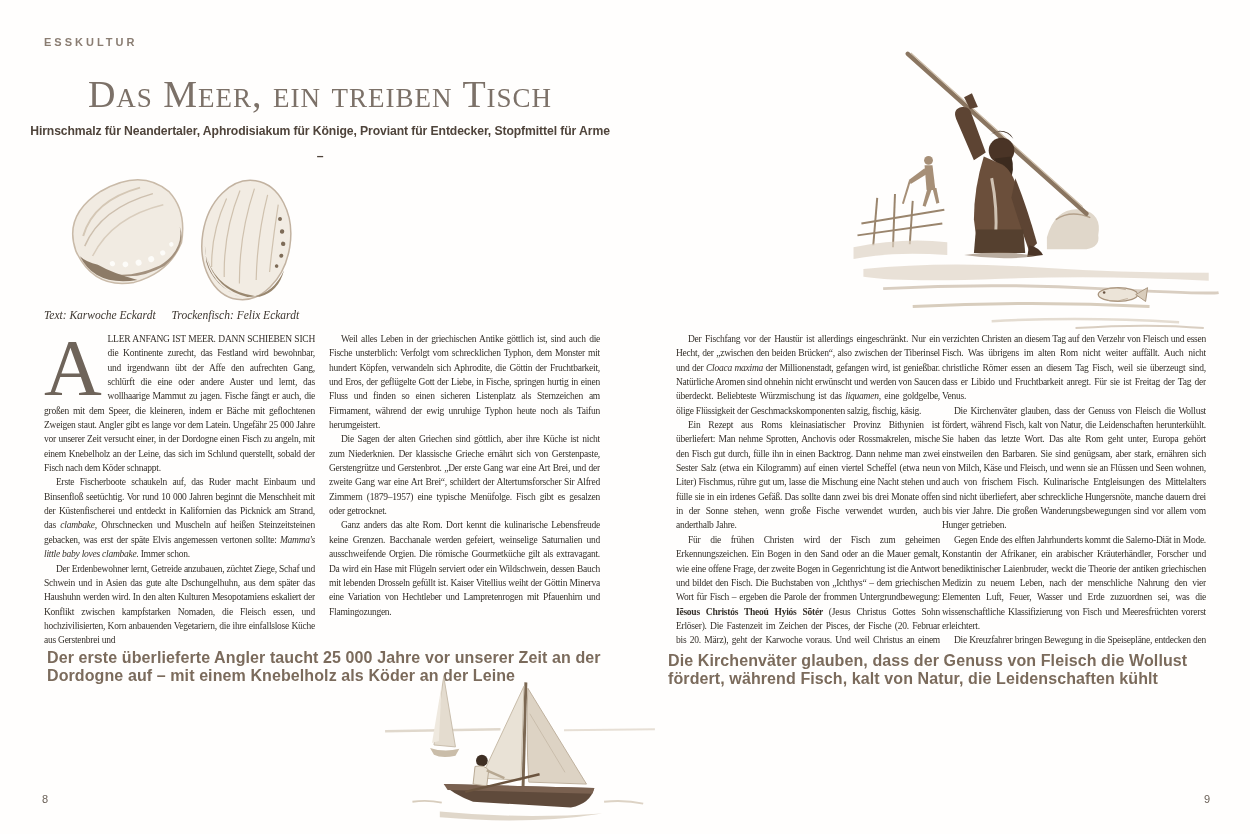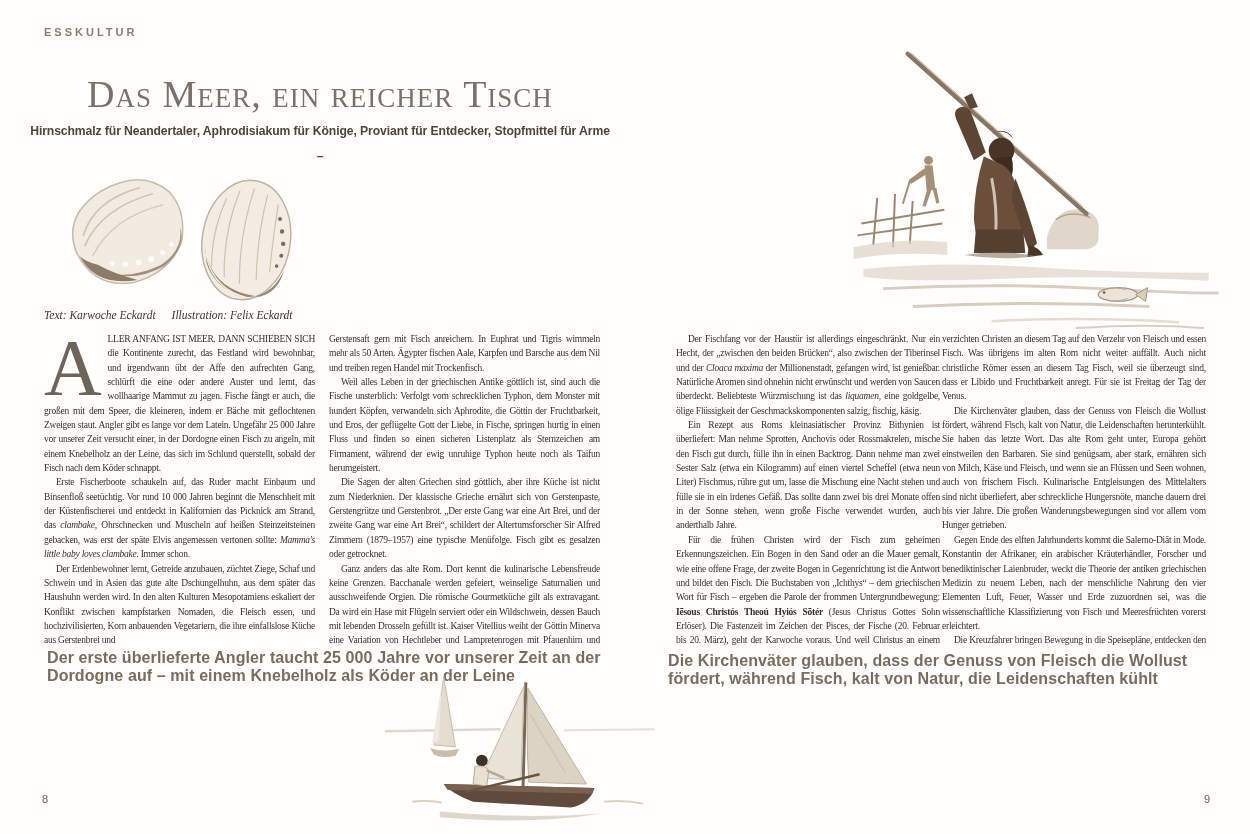--- a/index.html
+++ b/index.html
@@ -1,18 +1,18 @@
 <!DOCTYPE html>
 <html lang="de"><head>
 <meta charset="utf-8">
 <style>
   html,body{margin:0;padding:0;background:#ffffff;}
   .spread{position:relative;width:1250px;height:834px;background:#fffefd;overflow:hidden;
           font-family:"Liberation Serif",serif;}
-  .section-label{position:absolute;left:44px;top:26px;font-family:"Liberation Sans",sans-serif;
+  .section-label{position:absolute;left:44px;top:36px;font-family:"Liberation Sans",sans-serif;
           font-weight:bold;font-size:11px;letter-spacing:3px;color:#8a7d72;}
   .title{position:absolute;left:40px;top:72px;width:560px;text-align:center;
           font-variant:small-caps;font-size:38px;letter-spacing:1px;color:#7c7168;}
   .subtitle{position:absolute;left:28px;top:119px;width:584px;text-align:center;
           font-family:"Liberation Sans",sans-serif;font-weight:bold;font-size:12.2px;
           line-height:25px;letter-spacing:-0.1px;color:#4f443b;}
   .byline{position:absolute;left:44px;top:309px;font-style:italic;font-size:11.5px;color:#3c352e;}
   .byline span{margin-right:16px;}
   .cols{position:absolute;top:332px;display:flex;overflow:hidden;}
   .cols-left{left:44px;width:556px;height:318px;gap:14px;}
@@ -36,21 +36,21 @@
   .illus-boat{left:382px;top:655px;width:276px;height:176px;}
   em{font-style:italic;}
 </style>
 </head>
 <body>
 
 <div class="spread">
 
   <div class="section-label">ESSKULTUR</div>
 
-  <h1 class="title" style="margin:0;font-weight:normal;">Das Meer, ein reicher Tisch</h1>
+  <h1 class="title" style="margin:0;font-weight:normal;">Das Meer, ein treiben Tisch</h1>
 
   <div class="subtitle">
     <div>Hirnschmalz für Neandertaler, Aphrodisiakum für Könige, Proviant für Entdecker, Stopfmittel für Arme –</div>
   </div>
 
   <div class="illus illus-shells">
     <svg viewBox="0 0 250 140" width="250" height="140">
       <g transform="rotate(-20 70 68)">
         <path d="M14 64 Q14 26 58 16 Q104 8 122 40 Q132 64 116 92 Q94 116 58 113 Q18 106 14 64 Z" fill="#f1ebe2" stroke="#c9baa8" stroke-width="1.5"></path>
         <path d="M16 72 Q36 110 88 106 Q116 100 120 76 Q120 98 92 108 Q44 116 16 72 Z" fill="#a3917e"></path>
@@ -132,31 +132,30 @@
       <g>
         <ellipse cx="268" cy="258" rx="20" ry="7" fill="#ece4d8" stroke="#a8937c" stroke-width="1.3"></ellipse>
         <path d="M286 258 L298 251 L296 265 Z" fill="#d9cdbc" stroke="#a8937c" stroke-width="1"></path>
         <circle cx="254" cy="256" r="1.3" fill="#6b5543"></circle>
         <path d="M258 252 Q266 250 276 253 M258 264 Q268 266 278 262" stroke="#b7a48d" stroke-width="0.8" fill="none"></path>
       </g>
     </svg>
   </div>
 
   <div class="byline">
-    <span>Text: Karwoche Eckardt</span><span>Illustration: Felix Eckardt</span>
+    <span>Text: Karwoche Eckardt</span><span>Trockenfisch: Felix Eckardt</span>
   </div>
 
   <div class="cols cols-left">
     <div class="col">
         <p class="para"><span class="dropcap">A</span><span>LLER ANFANG IST MEER. DANN SCHIEBEN SICH die Kontinente zurecht, das Festland wird bewohnbar, und irgendwann übt der Affe den aufrechten Gang, schlürft die eine oder andere Auster und lernt, das wollhaarige Mammut zu jagen. Fische fängt er auch, die großen mit dem Speer, die kleineren, indem er Bäche mit geflochtenen Zweigen staut. Angler gibt es lange vor dem Latein. Ungefähr 25 000 Jahre vor unserer Zeit versucht einer, in der Dordogne einen Fisch zu angeln, mit einem Knebelholz an der Leine, das sich im Schlund querstellt, sobald der Fisch nach dem Köder schnappt.</span></p>
         <p class="para indent"><span>Erste Fischerboote schaukeln auf, das Ruder macht Einbaum und Binsenfloß seetüchtig. Vor rund 10 000 Jahren beginnt die Menschheit mit der Küstenfischerei und entdeckt in Kalifornien das Picknick am Strand, das </span><em>clambake</em><span>, Ohrschnecken und Muscheln auf heißen Steinzeitsteinen gebacken, was erst der späte Elvis angemessen vertonen sollte: </span><em>Mamma's little baby loves clambake.</em><span> Immer schon.</span></p>
         <p class="para indent"><span>Der Erdenbewohner lernt, Getreide anzubauen, züchtet Ziege, Schaf und Schwein und in Asien das gute alte Dschungelhuhn, aus dem später das Haushuhn werden wird. In den alten Kulturen Mesopotamiens eskaliert der Konflikt zwischen kampfstarken Nomaden, die Fleisch essen, und hochzivilisierten, Korn anbauenden Vegetariern, die ihre einfallslose Küche aus Gerstenbrei und</span></p>
       </div>
     <div class="col">
-        <p class="para"><span>Gerstensaft gern mit Fisch anreichern. In Euphrat und Tigris wimmeln mehr als 50 Arten. Ägypter fischen Aale, Karpfen und Barsche aus dem Nil und treiben regen Handel mit Trockenfisch.</span></p>
         <p class="para indent"><span>Weil alles Leben in der griechischen Antike göttlich ist, sind auch die Fische unsterblich: Verfolgt vom schrecklichen Typhon, dem Monster mit hundert Köpfen, verwandeln sich Aphrodite, die Göttin der Fruchtbarkeit, und Eros, der geflügelte Gott der Liebe, in Fische, springen hurtig in einen Fluss und finden so einen sicheren Listenplatz als Sternzeichen am Firmament, während der ewig unruhige Typhon heute noch als Taifun herumgeistert.</span></p>
         <p class="para indent"><span>Die Sagen der alten Griechen sind göttlich, aber ihre Küche ist nicht zum Niederknien. Der klassische Grieche ernährt sich von Gerstenpaste, Gerstengrütze und Gerstenbrot. „Der erste Gang war eine Art Brei, und der zweite Gang war eine Art Brei“, schildert der Altertumsforscher Sir Alfred Zimmern (1879–1957) eine typische Menüfolge. Fisch gibt es gesalzen oder getrocknet.</span></p>
         <p class="para indent"><span>Ganz anders das alte Rom. Dort kennt die kulinarische Lebensfreude keine Grenzen. Bacchanale werden gefeiert, weinselige Saturnalien und ausschweifende Orgien. Die römische Gourmetküche gilt als extravagant. Da wird ein Hase mit Flügeln serviert oder ein Wildschwein, dessen Bauch mit lebenden Drosseln gefüllt ist. Kaiser Vitellius weiht der Göttin Minerva eine Variation von Hechtleber und Lampretenrogen mit Pfauenhirn und Flamingozungen.</span></p>
       </div>
   </div>
 
   <div class="cols cols-right">
     <div class="col">
         <p class="para indent"><span>Der Fischfang vor der Haustür ist allerdings eingeschränkt. Nur ein Hecht, der „zwischen den beiden Brücken“, also zwischen der Tiberinsel und der </span><em>Cloaca maxima</em><span> der Millionenstadt, gefangen wird, ist genießbar. Natürliche Aromen sind ohnehin nicht erwünscht und werden von Saucen überdeckt. Beliebteste Würzmischung ist das </span><em>liquamen</em><span>, eine goldgelbe, ölige Flüssigkeit der Geschmackskomponenten salzig, fischig, käsig.</span></p>
         <p class="para indent"><span>Ein Rezept aus Roms kleinasiatischer Provinz Bithynien ist überliefert: Man nehme Sprotten, Anchovis oder Rossmakrelen, mische den Fisch gut durch, fülle ihn in einen Backtrog. Dann nehme man zwei Sester Salz (etwa ein Kilogramm) auf einen viertel Scheffel (etwa neun Liter) Fischmus, rühre gut um, lasse die Mischung eine Nacht stehen und fülle sie in ein irdenes Gefäß. Das sollte dann zwei bis drei Monate offen in der Sonne stehen, wenn große Fische verwendet wurden, auch anderthalb Jahre.</span></p>

